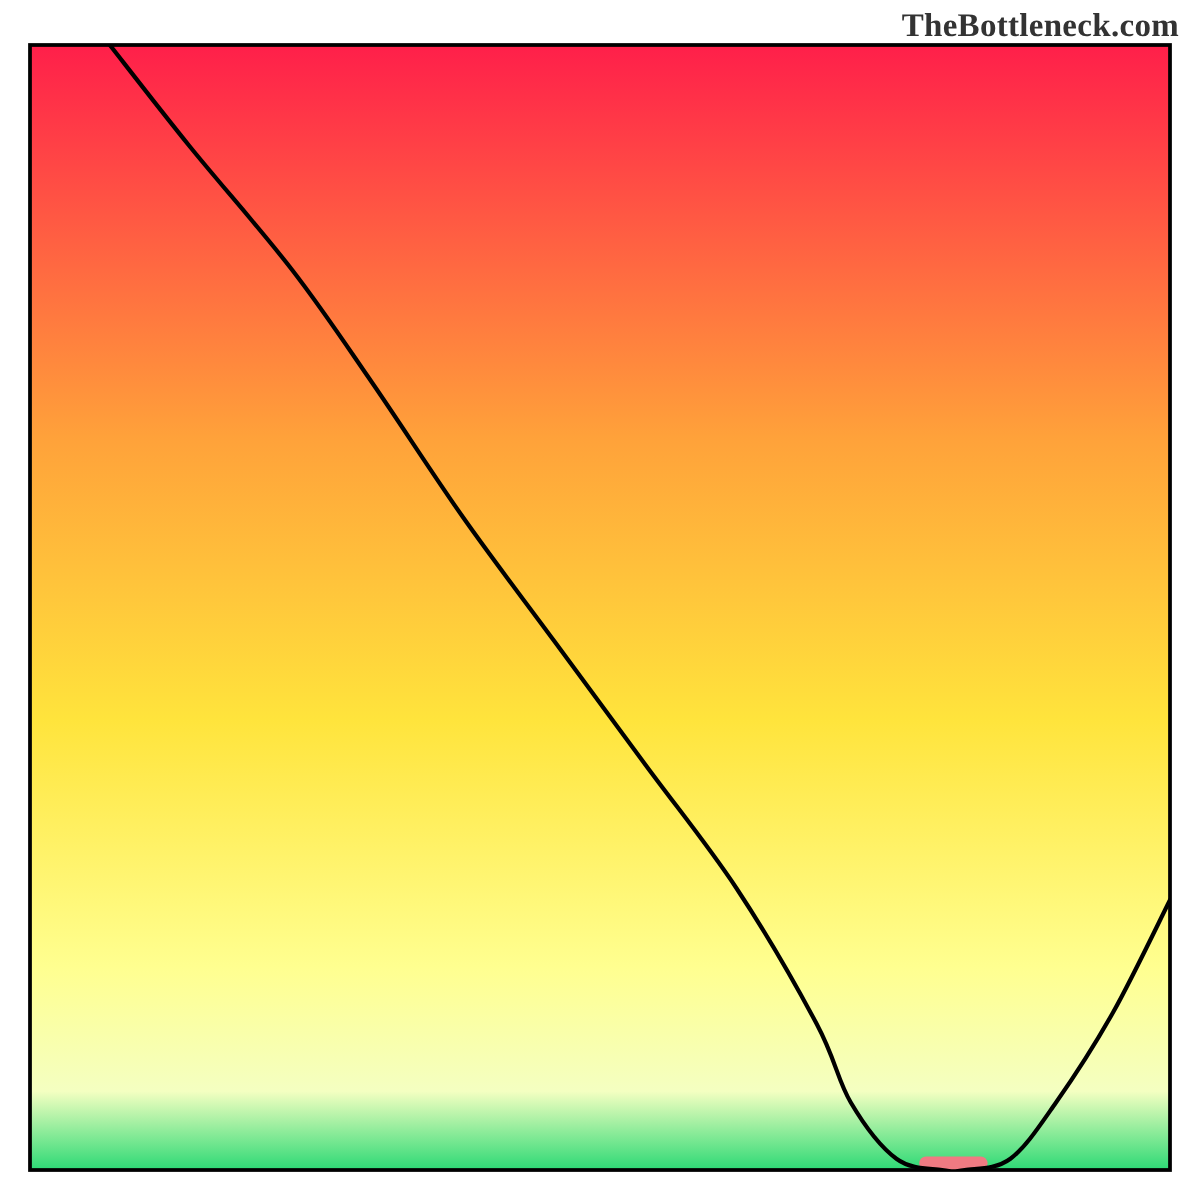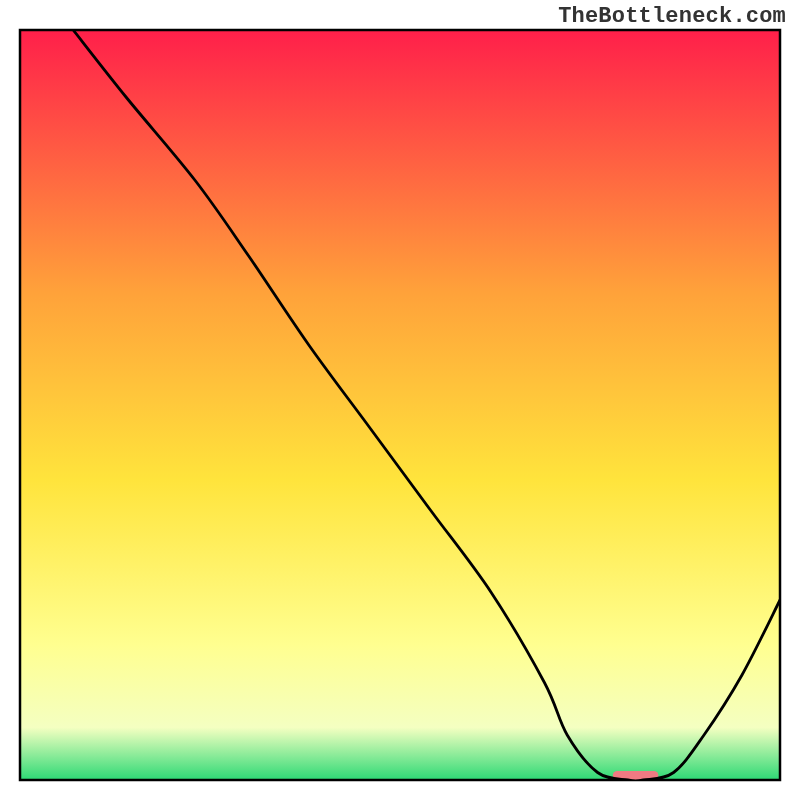--- a/index.html
+++ b/index.html
@@ -17,21 +17,21 @@
     height: 800px;
     box-sizing: border-box;
   }
   .watermark {
     position: absolute;
     top: 4px;
     right: 14px;
     font-size: 22px;
     font-weight: bold;
     color: #333333;
-    font-family: Liberation Mono, monospace;
+    font-family: Liberation Serif, serif;
     letter-spacing: 0.2px;
   }
   svg.plot {
     position: absolute;
     left: 0;
     top: 0;
     width: 800px;
     height: 800px;
   }
 </style>

